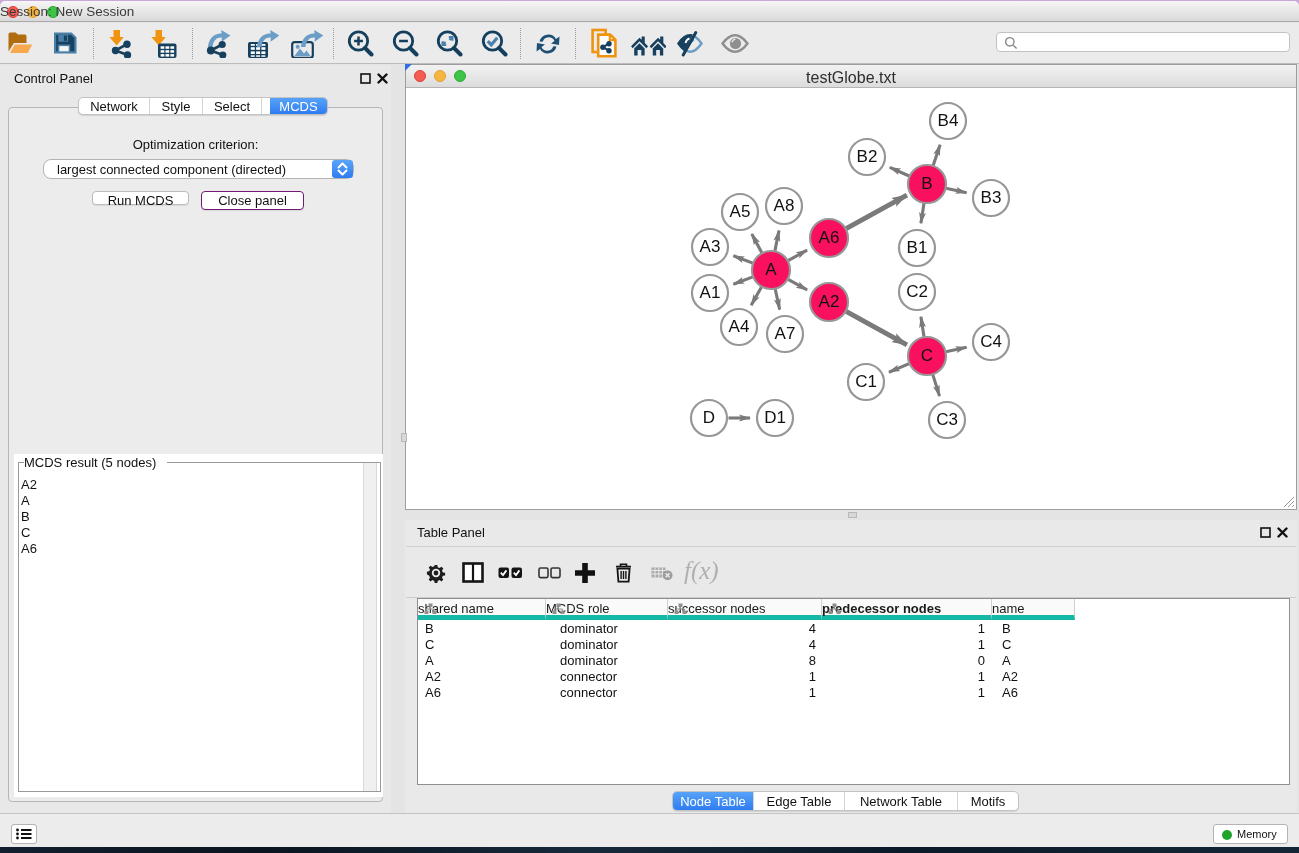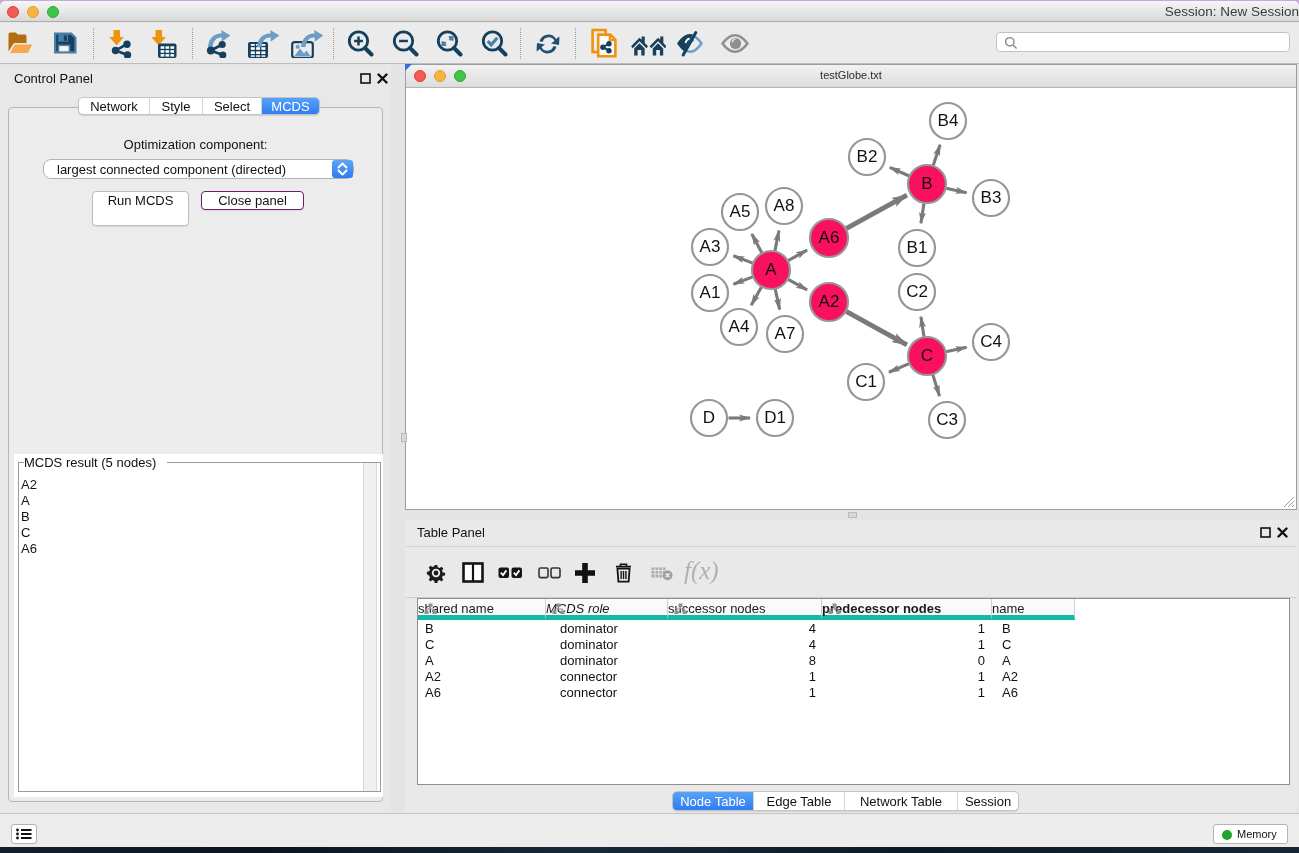--- a/index.html
+++ b/index.html
@@ -4,39 +4,39 @@
 <style>
 * { margin:0; padding:0; box-sizing:border-box; }
 html,body { width:1299px; height:853px; overflow:hidden; }
 body { font-family:"Liberation Sans", sans-serif; background:#c8a8d8; position:relative; }
 .abs { position:absolute; }
 #win { position:absolute; left:0; top:1px; width:1299px; height:852px; background:#e4e4e4; border-radius:5px 5px 0 0; overflow:hidden; }
 
 #titlebar { position:absolute; left:0; top:0; width:1299px; height:21px;
   background:linear-gradient(#f6f6f6,#d9d9d9); border-bottom:1px solid #ababab;
   border-radius:5px 5px 0 0; }
-#titlebar .t { position:absolute; left:0; right:0; top:2.5px; text-align:right; font-size:13.5px; color:#3c3c3c; }
+#titlebar .t { position:absolute; left:0; right:0; top:2.5px; text-align:left; font-size:13.5px; color:#3c3c3c; }
 .tl { position:absolute; top:5px; width:12px; height:12px; border-radius:50%; }
 
 #toolbar { position:absolute; left:0; top:22px; width:1299px; height:41px; background:#ebebeb; border-bottom:1px solid #bdbdbd; }
 .sep { position:absolute; top:5px; height:31px; width:0; border-left:1px dotted #9a9a9a; }
 .tbi { position:absolute; top:7px; }
 #searchbox { position:absolute; left:996px; top:9px; width:294px; height:20px; background:#fff; border:1px solid #c2c2c2; border-radius:4px; }
 
 #cpanel { position:absolute; left:0; top:64px; width:391px; height:748px; background:#e8e8e8; }
 #cpanel .hdr { position:absolute; left:14px; top:6px; font-size:13px; color:#111; }
 .tabpane { position:absolute; left:8px; top:42px; width:375px; height:695px; border:1px solid #b6b6b6; border-radius:4px; background:#ececec; }
 .segs { position:absolute; left:78px; top:32px; height:18px; display:flex; border:1px solid #c3c3c3; border-radius:5px; background:#fff; box-shadow:0 1px 1px rgba(0,0,0,.12); }
 .seg { font-size:13px; color:#111; text-align:center; line-height:17px; border-right:1px solid #d4d4d4; }
-.seg:last-child { border-right:none; }
+.seg:last-child { border-right:none;margin-left:8px; }
 .seg.on { background:linear-gradient(#57a3f8,#2f7cf1); color:#fff; border-radius:0 4px 4px 0; }
 
 #netframe { position:absolute; left:405px; top:63px; width:892px; height:446px; background:#fff; border:1px solid #9d9d9d; }
 #nf-title { position:absolute; left:0; top:0; width:100%; height:23px; background:linear-gradient(#f2f2f2,#dcdcdc); border-bottom:1px solid #b4b4b4; }
-#nf-title .t { position:absolute; left:0; right:0; top:4px; text-align:center; font-size:11px; color:#2d2d2d; }
+#nf-title .t { position:absolute; left:0; right:0; top:4px; text-align:center; font-size:16px; color:#2d2d2d; }
 
 #tpanel { position:absolute; left:405px; top:519px; width:892px; height:293px; background:#e9e9e9; }
 #tpanel .hdr { position:absolute; left:12px; top:5px; font-size:13px; color:#111; }
 #ttools { position:absolute; left:1px; top:26px; width:890px; height:52px; background:#e9e9e9; border-top:1px solid #d2d2d2; border-bottom:1px solid #cccccc; }
 #tbl { position:absolute; left:12px; top:78px; width:873px; height:187px; background:#fff; border:1px solid #8f8f8f; overflow:hidden; }
 .th { position:absolute; top:0; height:21px; background:#fafafa; border-right:1px solid #d0d0d0; border-bottom:5px solid #14b8a6; font-size:13px; color:#1a1a1a; text-align:left; line-height:20px; }
 .cell { position:absolute; font-size:13px; color:#111; height:16px; line-height:16px; }
 .btabs { position:absolute; top:271px; left:267px; height:20px; display:flex; border:1px solid #c3c3c3; border-radius:5px; background:#fff; box-shadow:0 1px 1px rgba(0,0,0,.1); }
 .btab { font-size:13px; color:#111; text-align:center; line-height:19px; border-right:1px solid #d4d4d4; }
 .btab:last-child { border-right:none; }
@@ -213,31 +213,31 @@
     <svg width="11" height="11" style="position:absolute; left:377px; top:8px;" viewBox="0 0 11 11">
         <path d="M1.5,1.5 L9.5,9.5 M9.5,1.5 L1.5,9.5" stroke="#111" stroke-width="2.4" stroke-linecap="round"></path>
       </svg>
     <div class="tabpane"></div>
     <div class="segs">
       <div class="seg" style="width:71px;">Network</div>
       <div class="seg" style="width:53px;">Style</div>
       <div class="seg" style="width:59px;">Select</div>
       <div class="seg on" style="width:57px;">MCDS</div>
     </div>
-    <div class="abs" style="left:0; top:72px; width:391px; text-align:center; font-size:13px; color:#111;">Optimization component:</div>
+    <div class="abs" style="left:0; top:72px; width:391px; text-align:center; font-size:13px; color:#111;">Optimization criterion:</div>
     <div class="abs" style="left:43px; top:94px; width:311px; height:20px; background:#fff; border:1px solid #b3b3b3; border-radius:8px;">
       <span class="abs" style="left:13px; top:1px; font-size:13px; color:#111; line-height:17px;">largest connected component (directed)</span>
       <span class="abs" style="right:0px; top:0px; width:21px; height:18px; background:linear-gradient(#5aa5f8,#2e7bf1); border-radius:3px;">
           <svg width="21" height="18" viewBox="0 0 21 18" style="position:absolute;left:0;top:0;">
             <path d="M6.5 7.5 L10.5 3.5 L14.5 7.5" fill="none" stroke="#fff" stroke-width="2" stroke-linecap="round" stroke-linejoin="round"></path>
             <path d="M6.5 10.5 L10.5 14.5 L14.5 10.5" fill="none" stroke="#fff" stroke-width="2" stroke-linecap="round" stroke-linejoin="round"></path>
           </svg>
         </span>
     </div>
-    <div class="abs" style="left:92px; top:126px; width:97px; height:35px; background:#fff; border:1px solid #bdbdbd; border-radius:4px; text-align:center; font-size:13px; line-height:18px; color:#111; box-shadow:0 1px 1px rgba(0,0,0,.08);">Run MCDS</div>
+    <div class="abs" style="left:92px; top:126px; width:97px; height:14px; background:#fff; border:1px solid #bdbdbd; border-radius:4px; text-align:center; font-size:13px; line-height:18px; color:#111; box-shadow:0 1px 1px rgba(0,0,0,.08);">Run MCDS</div>
     <div class="abs" style="left:201px; top:126px; width:103px; height:19px; background:#fff; border:1px solid #701a75; border-radius:4px; text-align:center; font-size:13px; line-height:18px; color:#111; box-shadow:0 1px 1px rgba(0,0,0,.08);">Close panel</div>
     <div class="abs" style="left:14px; top:389px; width:369px; height:343px; background:#fff;"></div>
     <div class="abs" style="left:18px; top:397px; width:363px; height:330px; border:1px solid #9a9a9a;"></div>
     <div class="abs" style="left:24px; top:390px; width:143px; height:15px; background:#fff; font-size:13px; line-height:15px; color:#111;">MCDS result (5 nodes)</div>
     <div class="abs" style="left:21px; top:412px; font-size:13px; color:#111; line-height:16px;">A2<br>A<br>B<br>C<br>A6</div>
     <div class="abs" style="left:363px; top:398px; width:14px; height:328px; background:#f0f0f0; border-left:1px solid #d8d8d8; border-right:1px solid #d8d8d8;"></div>
   </div>
 
   <div id="netframe">
     <div id="nf-title">
@@ -374,21 +374,21 @@
         </svg>
       <div style="position:absolute;left:278px;top:10px; font-family:'Liberation Serif',serif; font-style:italic; font-size:25px; color:#b0b0b0;">f(x)</div>
     </div>
     <div id="tbl">
       <div class="th" style="left:0; width:128px;"><svg width="13" height="12" style="position:absolute;left:6px;top:4px;" viewBox="0 0 13 12">
             <rect x="4.5" y="0.5" width="4" height="3.5" fill="#909090"></rect>
             <rect x="0.5" y="7.5" width="4" height="3.5" fill="#909090"></rect>
             <rect x="8.5" y="7.5" width="4" height="3.5" fill="#909090"></rect>
             <path d="M6.5 4v2M2.5 7.5V6h8v1.5" stroke="#909090" fill="none"></path>
           </svg>shared name</div>
-      <div class="th" style="left:128px; width:122px;font-style:italic;"><svg width="13" height="12" style="position:absolute;left:6px;top:4px;" viewBox="0 0 13 12">
+      <div class="th" style="left:128px; width:122px;"><svg width="13" height="12" style="position:absolute;left:6px;top:4px;" viewBox="0 0 13 12">
             <rect x="4.5" y="0.5" width="4" height="3.5" fill="#909090"></rect>
             <rect x="0.5" y="7.5" width="4" height="3.5" fill="#909090"></rect>
             <rect x="8.5" y="7.5" width="4" height="3.5" fill="#909090"></rect>
             <path d="M6.5 4v2M2.5 7.5V6h8v1.5" stroke="#909090" fill="none"></path>
           </svg>MCDS role</div>
       <div class="th" style="left:250px; width:154px;"><svg width="13" height="12" style="position:absolute;left:6px;top:4px;" viewBox="0 0 13 12">
             <rect x="4.5" y="0.5" width="4" height="3.5" fill="#909090"></rect>
             <rect x="0.5" y="7.5" width="4" height="3.5" fill="#909090"></rect>
             <rect x="8.5" y="7.5" width="4" height="3.5" fill="#909090"></rect>
             <path d="M6.5 4v2M2.5 7.5V6h8v1.5" stroke="#909090" fill="none"></path>
@@ -403,21 +403,21 @@
       <div class="cell" style="left:7px; top:22px;">B<br>C<br>A<br>A2<br>A6</div>
       <div class="cell" style="left:142px; top:22px;">dominator<br>dominator<br>dominator<br>connector<br>connector</div>
       <div class="cell" style="left:250px; top:22px; width:148px; text-align:right;">4<br>4<br>8<br>1<br>1</div>
       <div class="cell" style="left:404px; top:22px; width:163px; text-align:right;">1<br>1<br>0<br>1<br>1</div>
       <div class="cell" style="left:584px; top:22px;">B<br>C<br>A<br>A2<br>A6</div>
     </div>
     <div class="btabs">
       <div class="btab on" style="width:81px;">Node Table</div>
       <div class="btab" style="width:91px;">Edge Table</div>
       <div class="btab" style="width:113px;">Network Table</div>
-      <div class="btab" style="width:60px;">Session</div>
+      <div class="btab" style="width:60px;">Motifs</div>
     </div>
   </div>
 
   <div class="abs" style="left:401px; top:432px; width:6px; height:9px; background:#d8d8d8; border:1px solid #b9b9b9;"></div>
   <div class="abs" style="left:848px; top:511px; width:9px; height:6px; background:#d8d8d8; border:1px solid #b9b9b9;"></div>
   <div id="statusbar">
     <div class="mbtn" style="left:11px; top:10px; width:26px; height:20px;">
         <svg width="16" height="12" style="position:absolute;left:4px;top:3px;" viewBox="0 0 16 12">
           <circle cx="1.5" cy="2" r="1.4" fill="#111"></circle>
           <circle cx="1.5" cy="6" r="1.4" fill="#111"></circle>

